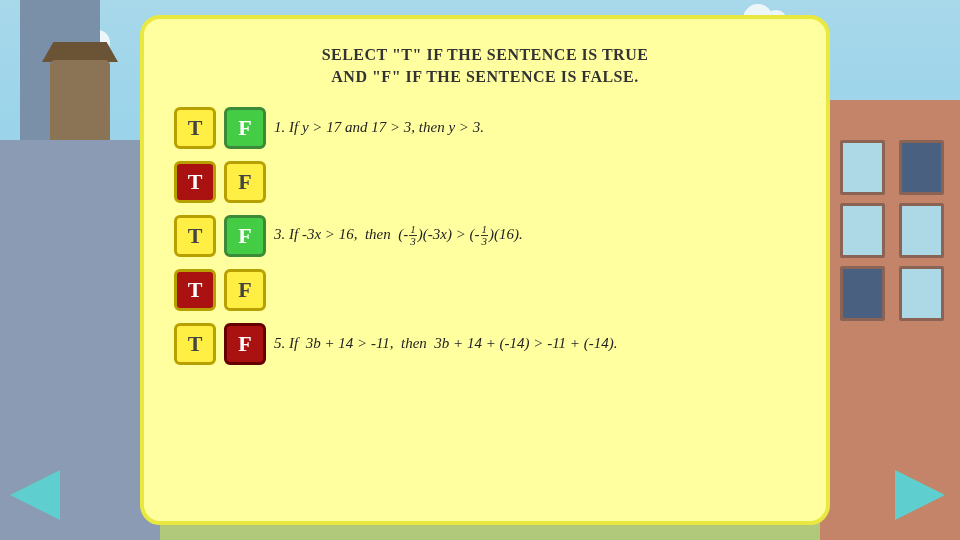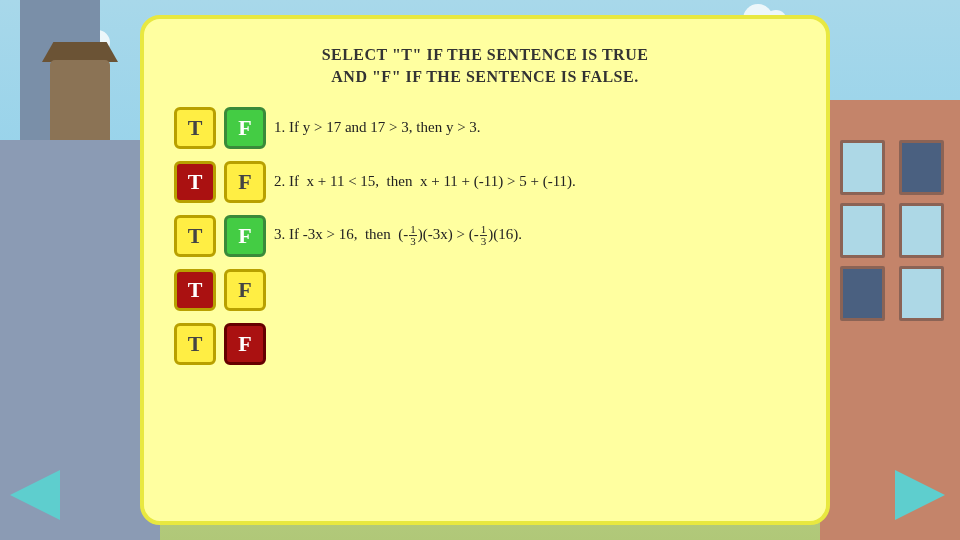--- a/index.html
+++ b/index.html
@@ -173,20 +173,21 @@
       background: #AA1111;
       color: #fff;
       border-color: #660000;
     }
 
     .question-text {
       font-size: 15px;
       color: #222;
       font-family: 'Comic Sans MS', cursive;
       line-height: 1.3;
+      font-style: italic;
     }
 
     
     .nav-left {
       position: absolute;
       left: 10px;
       bottom: 20px;
       width: 55px;
       height: 50px;
       cursor: pointer;
@@ -302,21 +303,20 @@
 
   <div class="question-row">
     <div class="btn-t yellow">T</div>
     <div class="btn-f green">F</div>
     <span class="question-text">1. If y &gt; 17 and 17 &gt; 3, then y &gt; 3.</span>
   </div>
 
   <div class="question-row">
     <div class="btn-t red">T</div>
     <div class="btn-f yellow">F</div>
-    <span class="question-text">2. If&nbsp; x + 11 &lt; 15,&nbsp; then&nbsp; x + 11 + (-11) &gt; 5 + (-11).</span>
   </div>
 
   <div class="question-row">
     <div class="btn-t yellow">T</div>
     <div class="btn-f green">F</div>
     <span class="question-text">3. If -3x &gt; 16,&nbsp; then&nbsp; (-<span class="frac">
           <span class="num">1</span>
           <span class="den">3</span>
         </span>)(-3x) &gt; (-<span class="frac">
           <span class="num">1</span>
@@ -325,20 +325,21 @@
   </div>
 
   <div class="question-row">
     <div class="btn-t red">T</div>
     <div class="btn-f yellow">F</div>
   </div>
 
   <div class="question-row">
     <div class="btn-t yellow">T</div>
     <div class="btn-f red">F</div>
+    <span class="question-text">5. If&nbsp; 3b + 14 &gt; -11,&nbsp; then&nbsp; 3b + 14 + (-14) &gt; -11 + (-14).</span>
   </div>
 </div>
 
 <div class="nav-left">
   <div class="arrow-left"></div>
 </div>
 
 <div class="nav-right">
   <div class="arrow-right"></div>
 </div>

